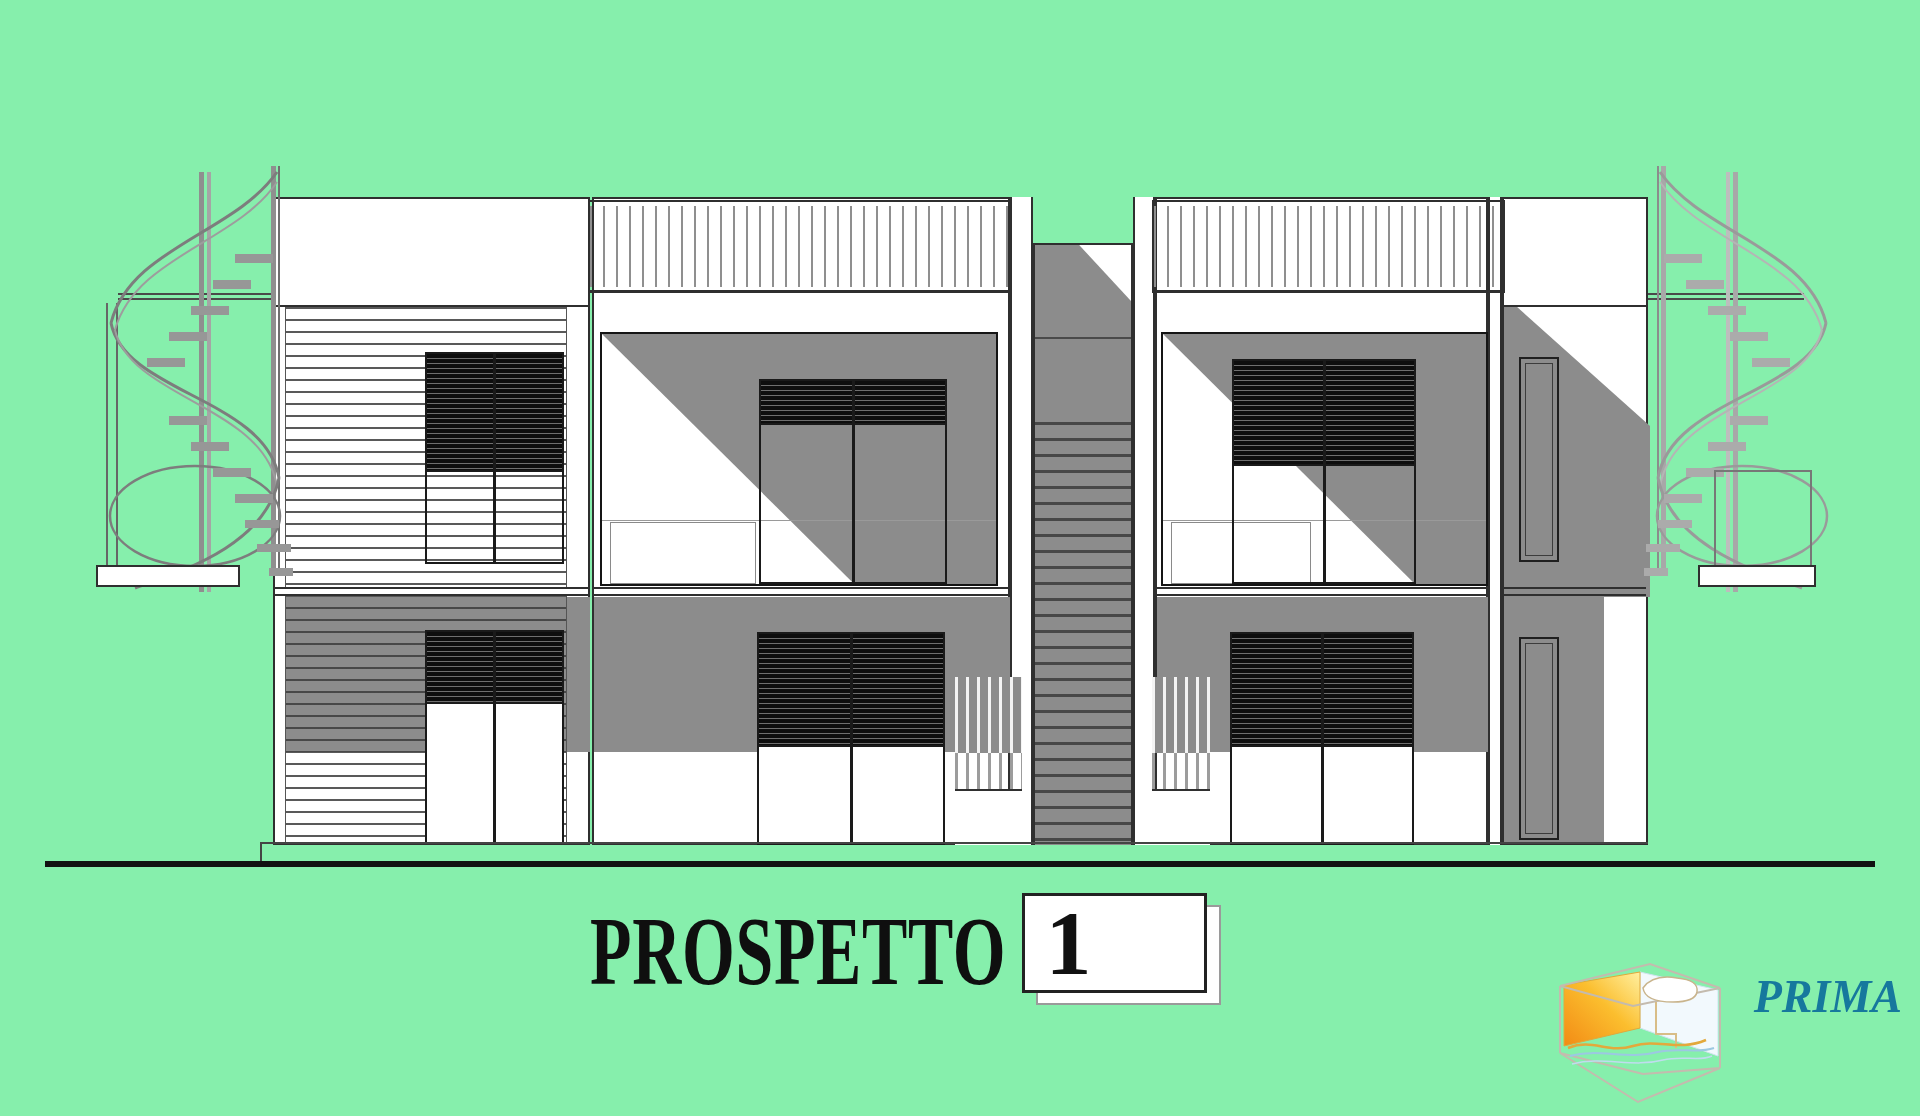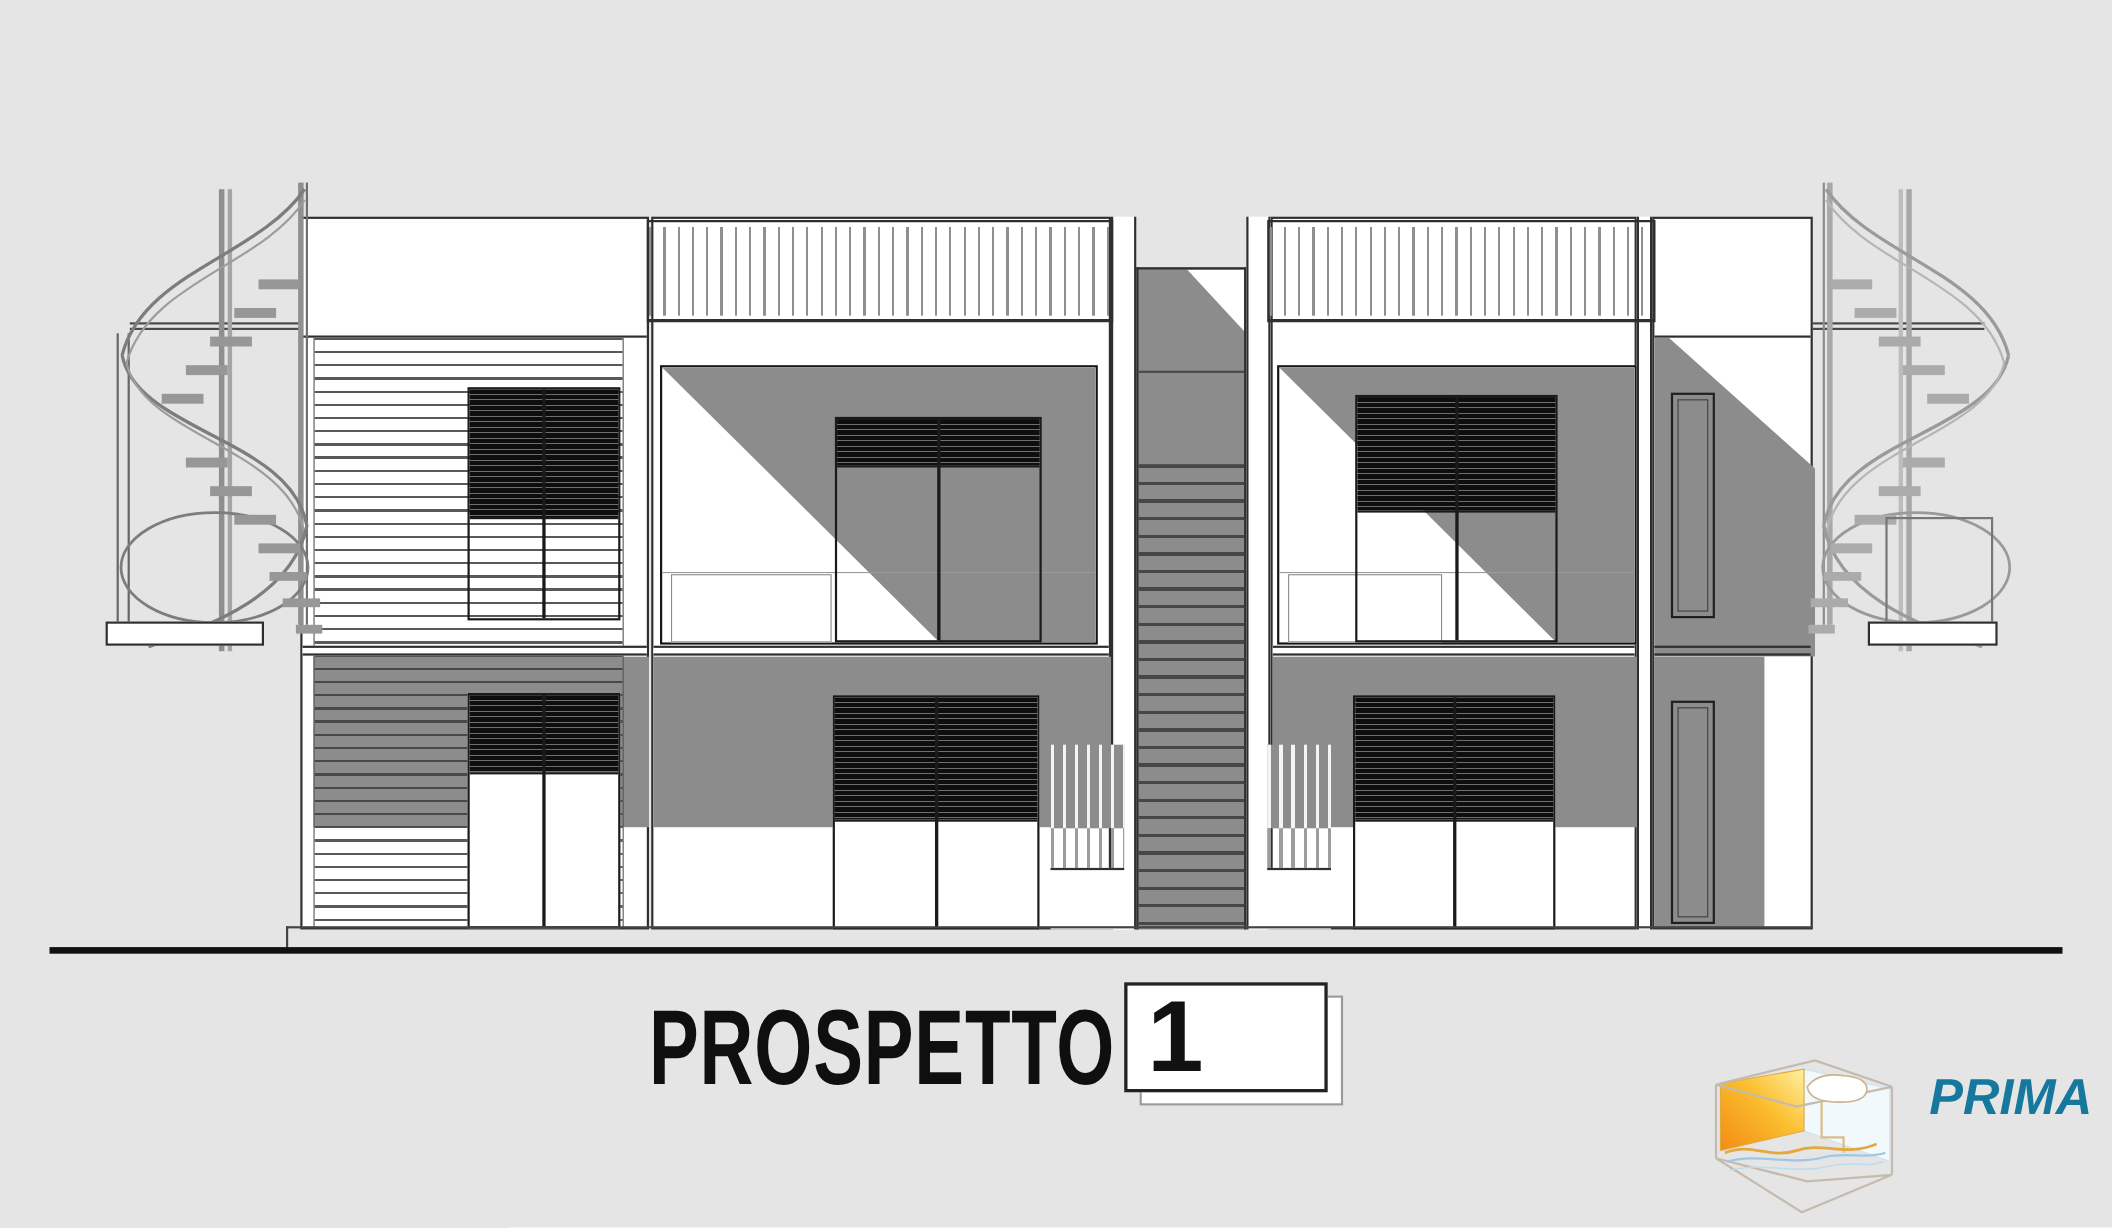--- a/index.html
+++ b/index.html
@@ -1,17 +1,17 @@
 <!DOCTYPE html>
 <html><head>
 <meta charset="utf-8">
 <style>
   html,body{margin:0;padding:0;background:#fff;}
-  #canvas{position:relative;width:1920px;height:1116px;background:#e5e5e5;overflow:hidden;
-          font-family:Liberation Sans, sans-serif;}
+  #canvas{position:relative;width:1920px;height:1116px;background:#86efac;overflow:hidden;
+          font-family:Liberation Serif, serif;}
   .abs{position:absolute;}
   
   .wall{background:#fff;border:2px solid #2f2f2f;box-sizing:border-box;}
   .pier{background:#fff;border-left:2px solid #2f2f2f;border-right:2px solid #2f2f2f;box-sizing:border-box;}
   .louvers{background-image:repeating-linear-gradient(180deg, rgba(60,60,60,.85) 0px, rgba(60,60,60,.85) 2px, transparent 2px, transparent 12px);
            border-left:1px solid #555;border-right:1px solid #555;box-sizing:border-box;}
   .balusters{border:2px solid #2f2f2f;border-bottom:3px solid #2f2f2f;box-sizing:border-box;
              background-image:repeating-linear-gradient(90deg,#8f8f8f 0 2px,transparent 2px 13px);
              background-clip:content-box;padding:4px 0 3px 0;}
   .gray{background:#8c8c8c;}

